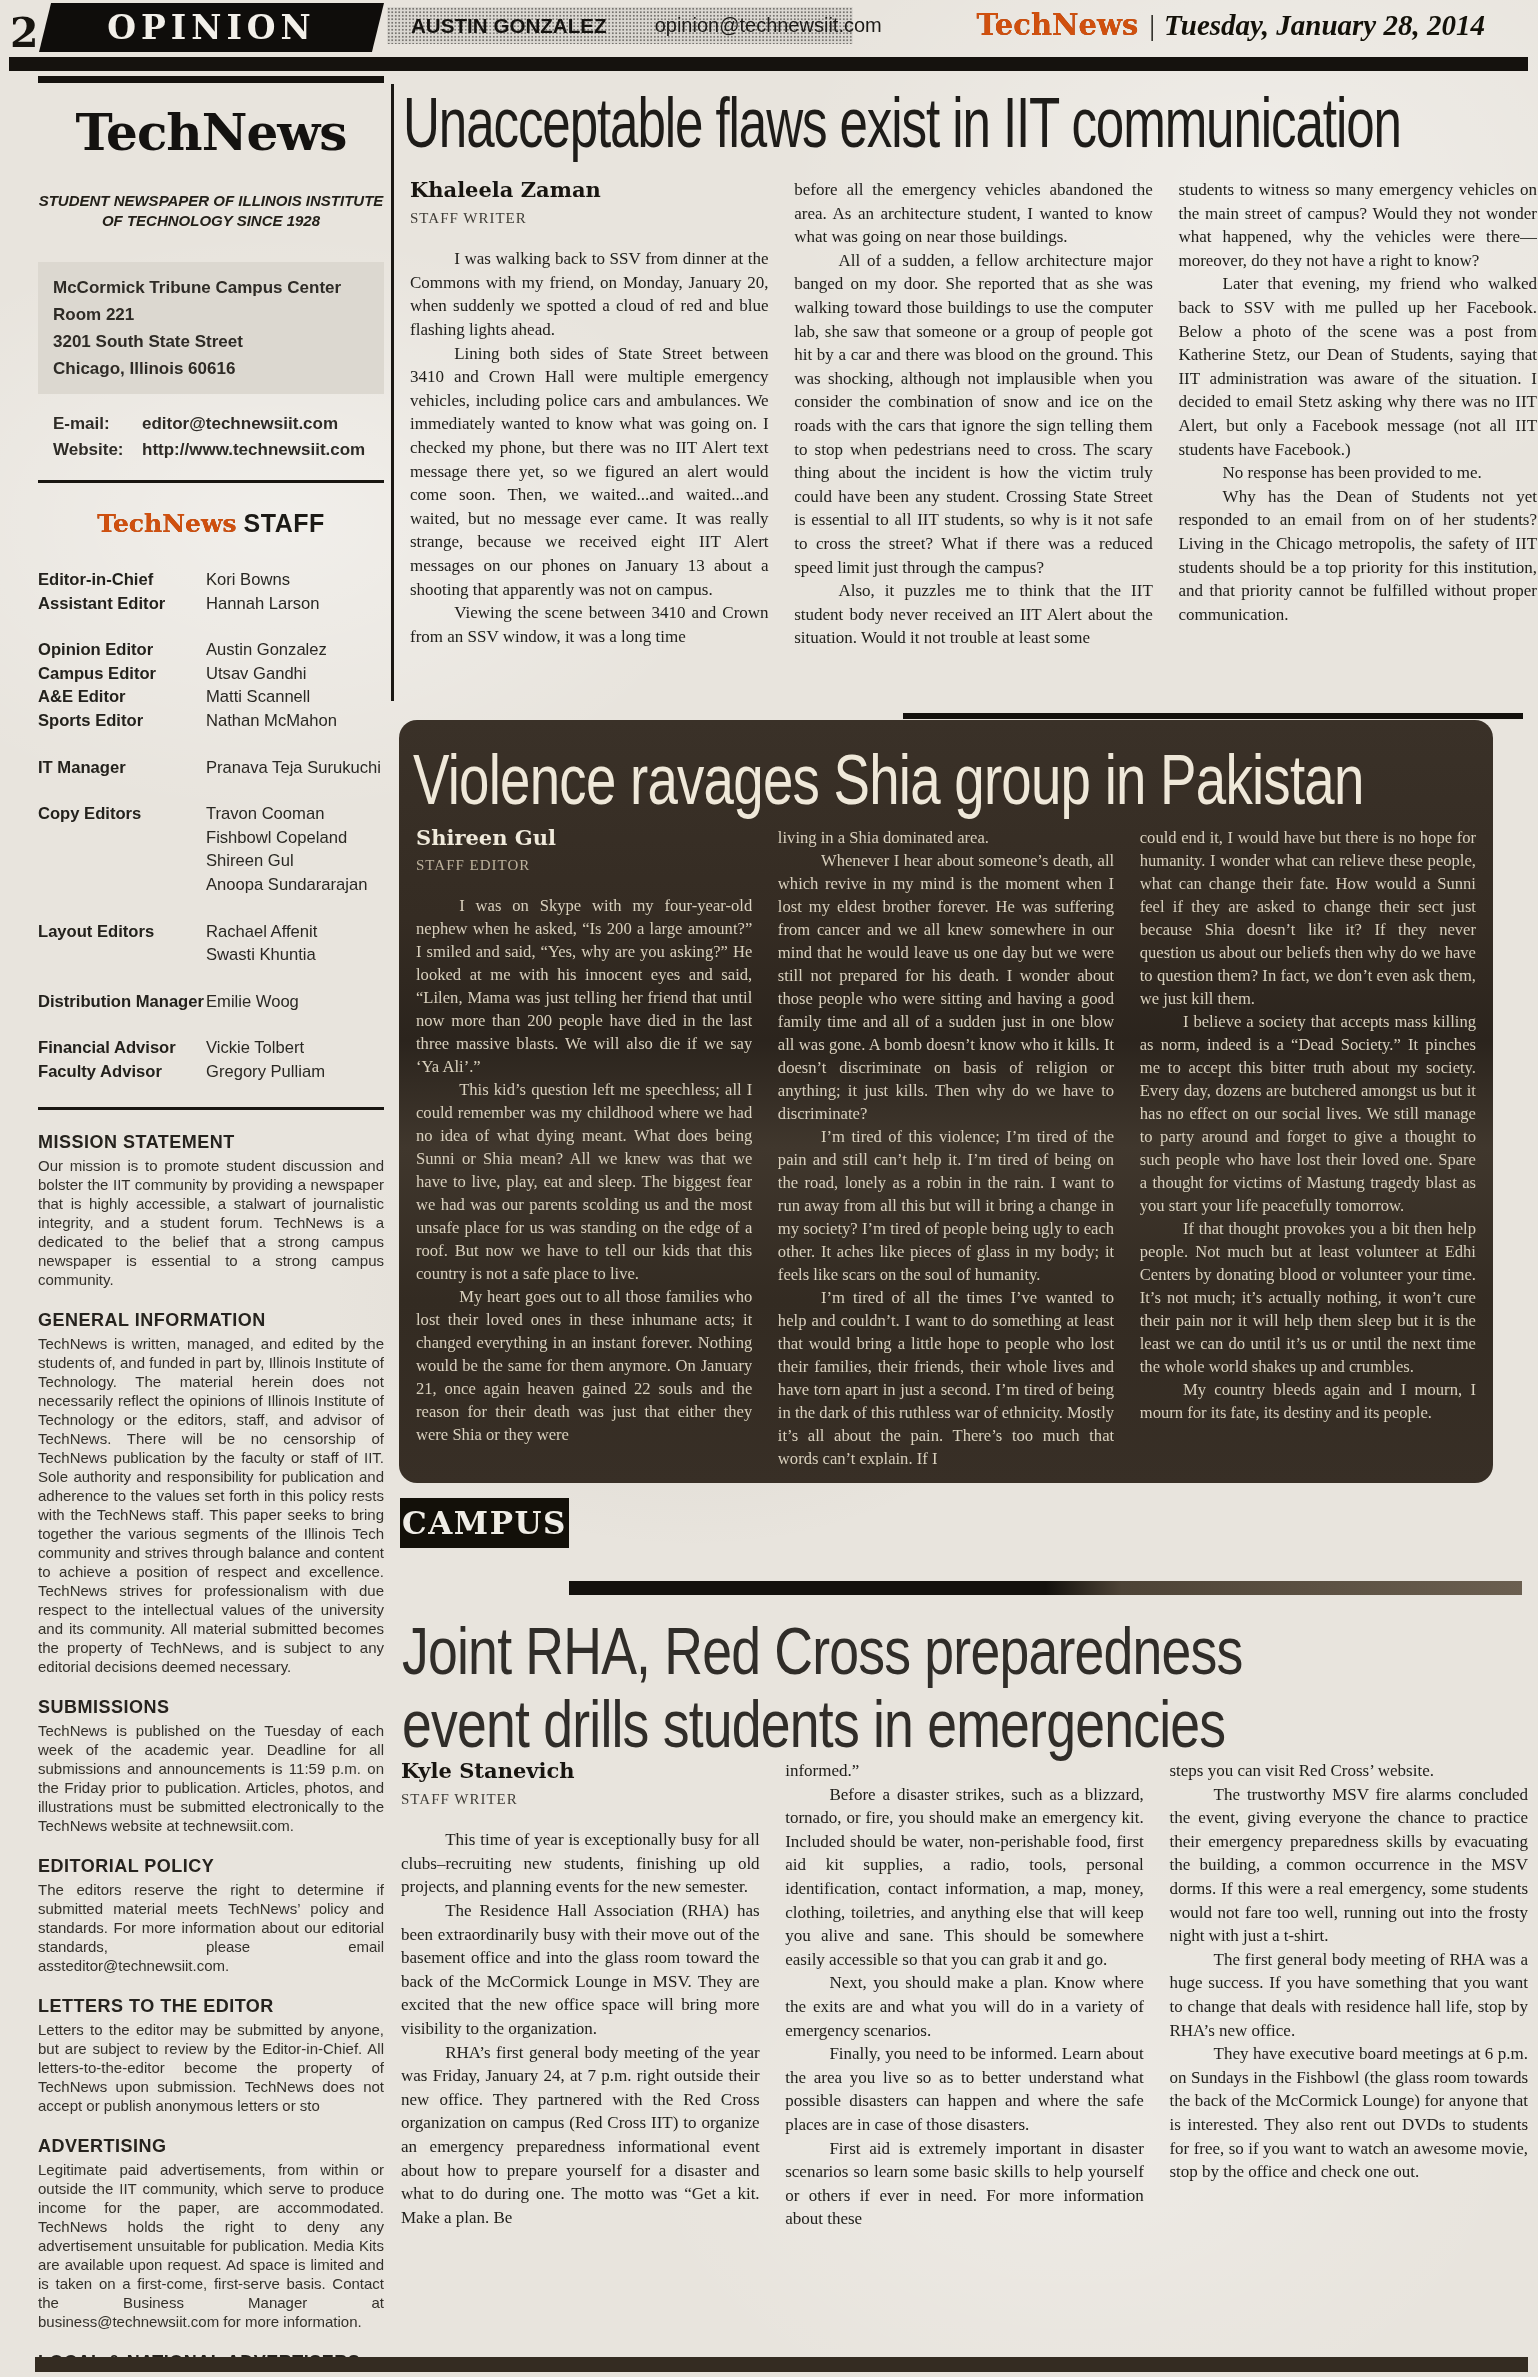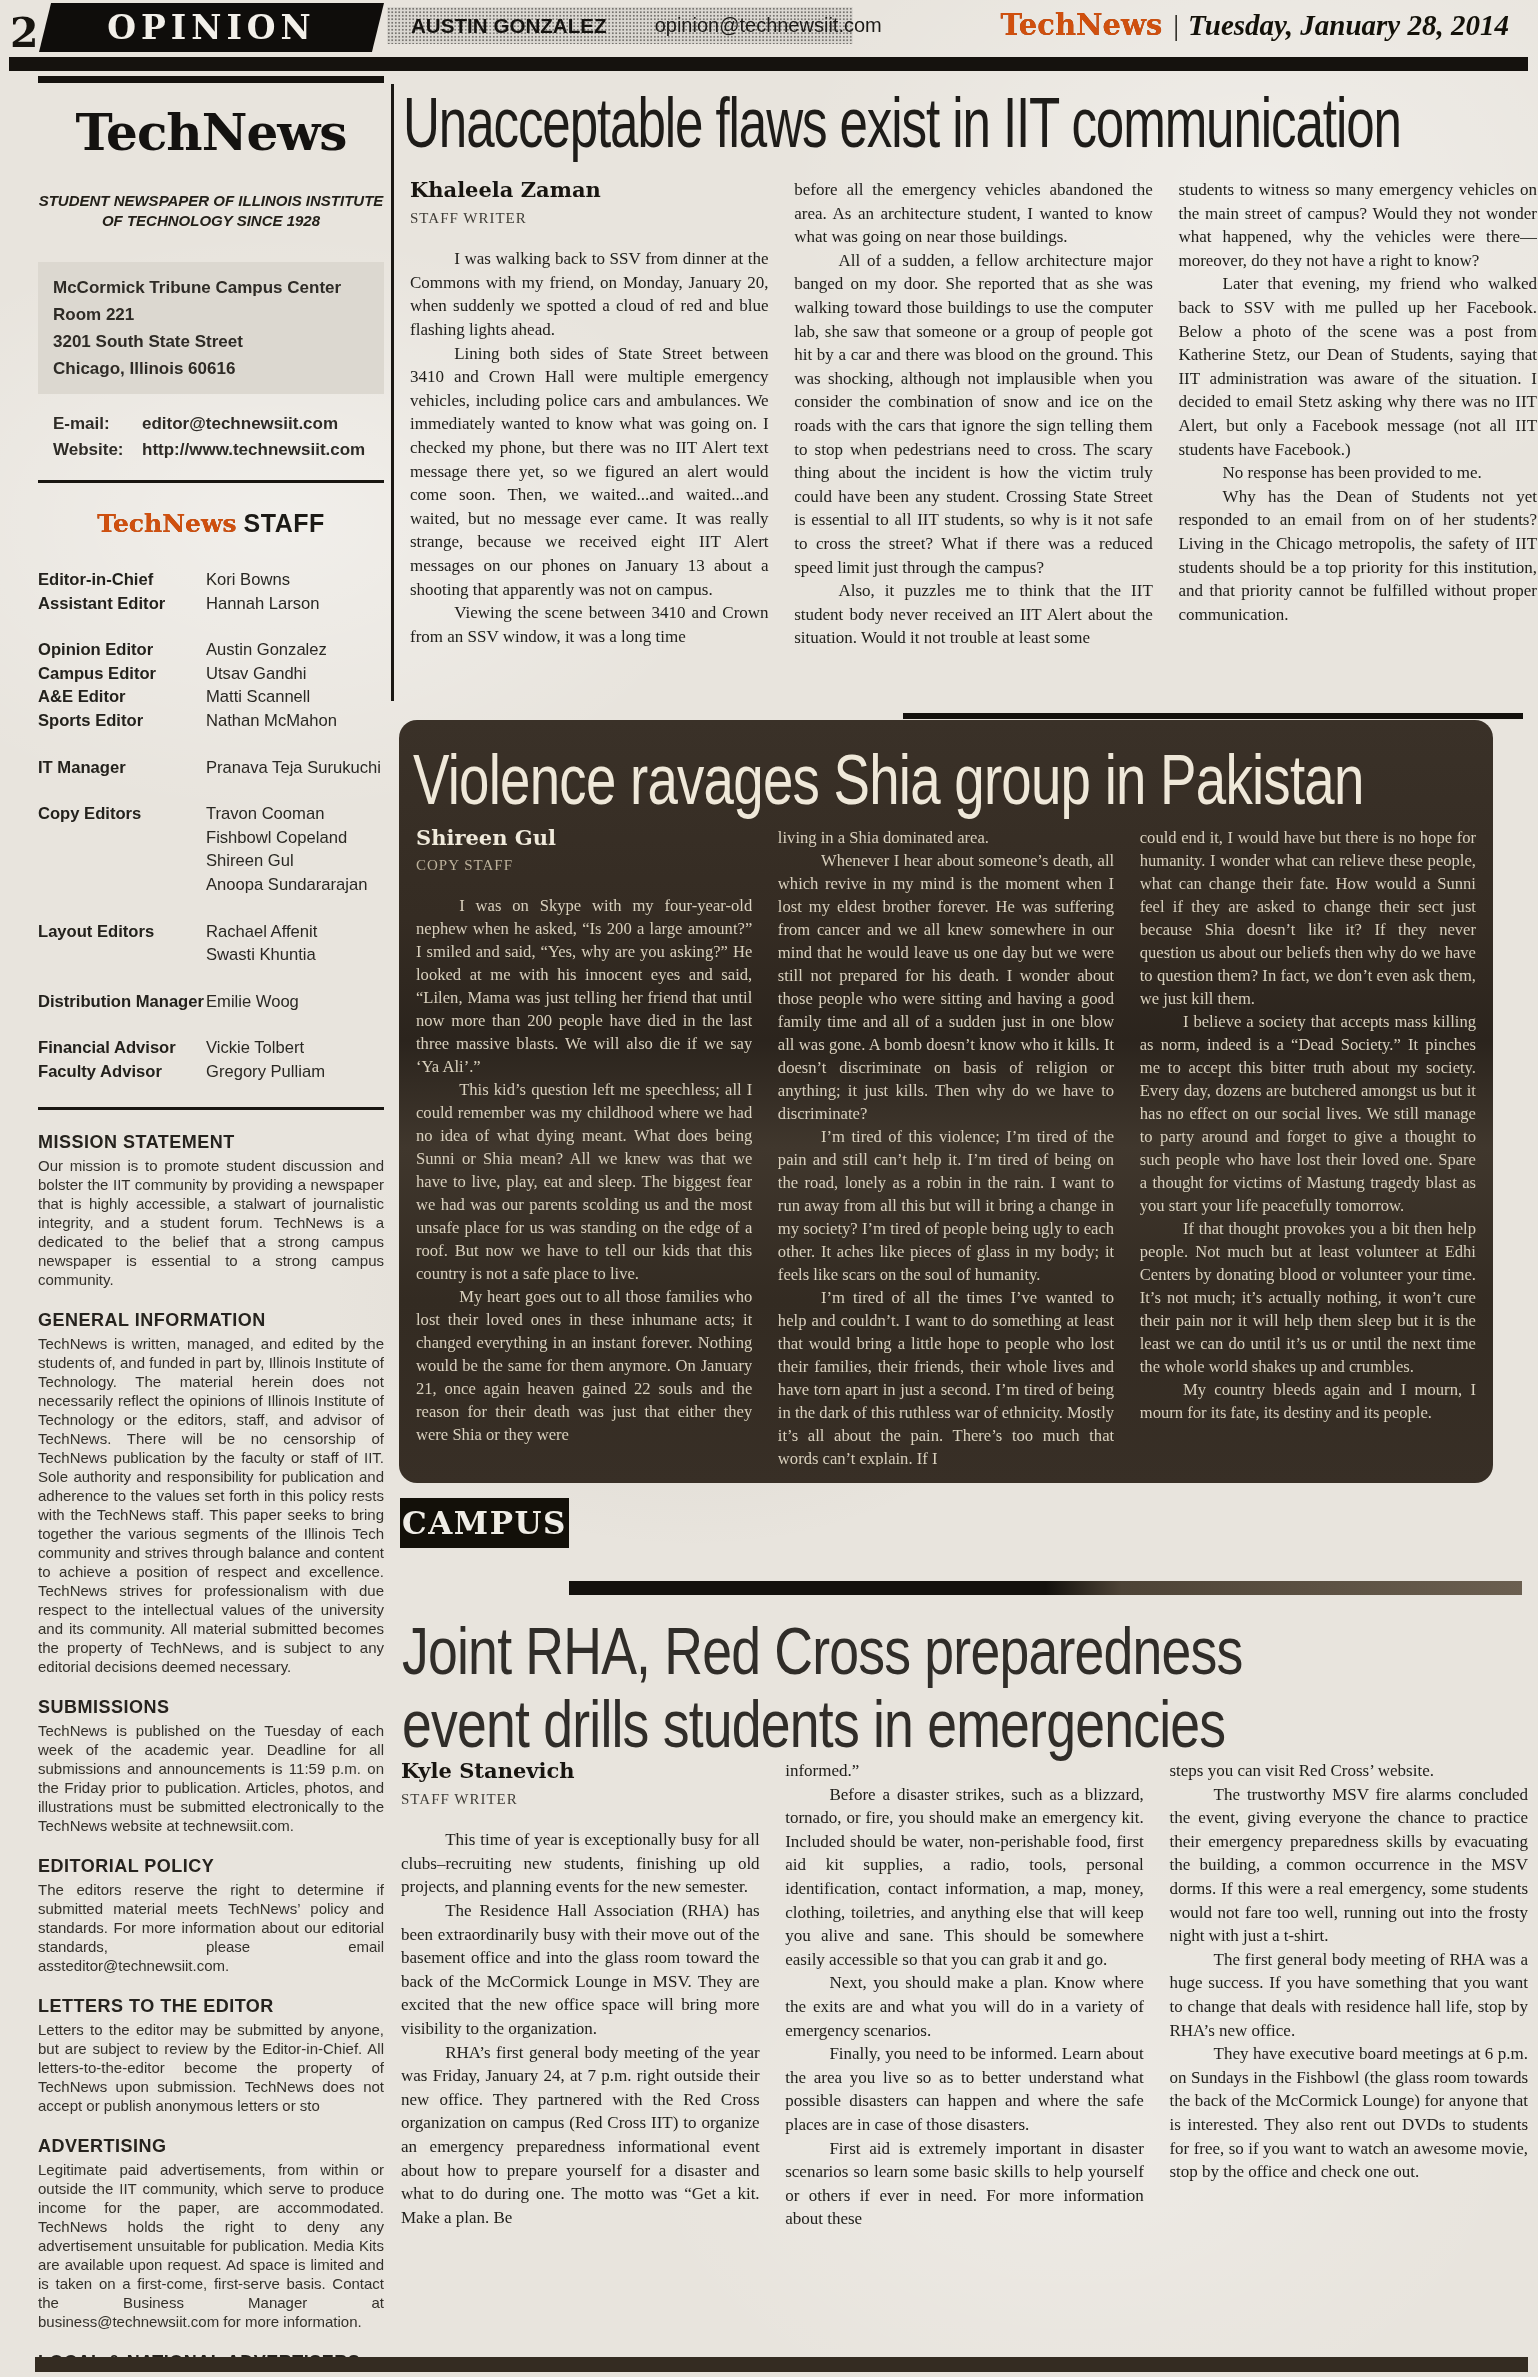--- a/index.html
+++ b/index.html
@@ -15,21 +15,21 @@
   .pagenum{position:absolute;left:10px;top:9px;font-family:"DejaVu Serif",serif;font-weight:700;font-size:41px;color:#17140f;}
   .opinion-box{position:absolute;left:39px;top:3px;width:345px;height:49px;background:#0f0d0b;
     clip-path:polygon(3.5% 0,100% 0,96.5% 100%,0 100%);display:flex;align-items:center;justify-content:center;text-align:center;}
   .opinion-box span{font-family:"DejaVu Serif",serif;font-weight:700;font-size:33px;letter-spacing:5px;color:#f2efe9;}
   .halftone{position:absolute;left:387px;top:7px;width:466px;height:37px;
     background-color:#dbd8d2;
     background-image:radial-gradient(circle, rgba(35,33,30,.55) 0.7px, transparent 0.9px);
     background-size:3.5px 3.5px;display:flex;align-items:center;}
   .halftone .ed{font-weight:700;font-size:20.6px;color:#151310;margin-left:24px;white-space:nowrap;}
   .halftone .em{font-size:20px;color:#1c1a17;margin-left:48px;white-space:nowrap;}
-  .brandline{position:absolute;right:29px;top:8px;white-space:nowrap;}
+  .brandline{position:absolute;right:53px;top:8px;white-space:nowrap;}
   .brandline .brand{font-family:"DejaVu Serif",serif;font-weight:700;font-size:29px;color:#d0500e;text-shadow:0 0 0.5px #8a2f05;}
   .brandline .sep{font-family:"Liberation Serif",serif;font-size:29px;color:#17150f;margin:0 9px 0 11px;}
   .brandline .date{font-family:"Liberation Serif",serif;font-style:italic;font-weight:700;font-size:29px;color:#131109;}
   .toprule{position:absolute;left:9px;top:57px;width:1519px;height:14px;background:#15120e;}
   
   .sidebar{position:absolute;left:38px;top:76px;width:346px;color:#2b2925;}
   .sb-topbar{height:7px;background:#15120e;margin-bottom:20px;}
   .masthead{font-family:"DejaVu Serif",serif;font-weight:700;font-size:50px;text-align:center;color:#141210;letter-spacing:-1px;}
   .tagline{margin-top:29px;font-style:italic;font-weight:700;font-size:15px;line-height:20px;text-align:center;color:#232019;}
   .address{margin-top:31px;background:#dcd8d0;padding:12px 4px 12px 15px;font-weight:700;font-size:17px;line-height:27px;color:#2e2b26;}
@@ -258,21 +258,21 @@
         </div>
     </div>
 
     <div class="a2-rule"></div>
     <section class="a2-box">
       <div class="headline a2-title">Violence ravages Shia group in Pakistan</div>
       <div class="cols a2-cols">
         <div class="col">
           <div class="byline">
             <div class="by-name">Shireen Gul</div>
-            <div class="by-role">COPY STAFF</div>
+            <div class="by-role">STAFF EDITOR</div>
           </div>
           <div>
               <p>I was on Skype with my four-year-old nephew when he asked, “Is 200 a large amount?” I smiled and said, “Yes, why are you asking?”  He looked at me with his innocent eyes and said, “Lilen, Mama was just telling her friend that until now more than 200 people have died in the last three massive blasts.  We will also die if we say ‘Ya Ali’.”</p>
               <p>This kid’s question left me speechless; all I could remember was my childhood where we had no idea of what dying meant. What does being Sunni or Shia mean? All we knew was that we have to live, play, eat and sleep. The biggest fear we had was our parents scolding us and the most unsafe place for us was standing on the edge of a roof. But now we have to tell our kids that this country is not a safe place to live.</p>
               <p>My heart goes out to all those families who lost their loved ones in these inhumane acts; it changed everything in an instant forever. Nothing would be the same for them anymore. On January 21, once again heaven gained 22 souls and the reason for their death was just that either they were Shia or they were</p>
             </div>
         </div>
         <div class="col">
             <p class="cont">living in a Shia dominated area.</p>
             <p>Whenever I hear about someone’s death, all which revive in my mind is the moment when I lost my eldest brother forever. He was suffering from cancer and we all knew somewhere in our mind that he would leave us one day but we were still not prepared for his death. I wonder about those people who were sitting and having a good family time and all of a sudden just in one blow all was gone. A bomb doesn’t know who it kills. It doesn’t discriminate on basis of religion or anything; it just kills. Then why do we have to discriminate?</p>

